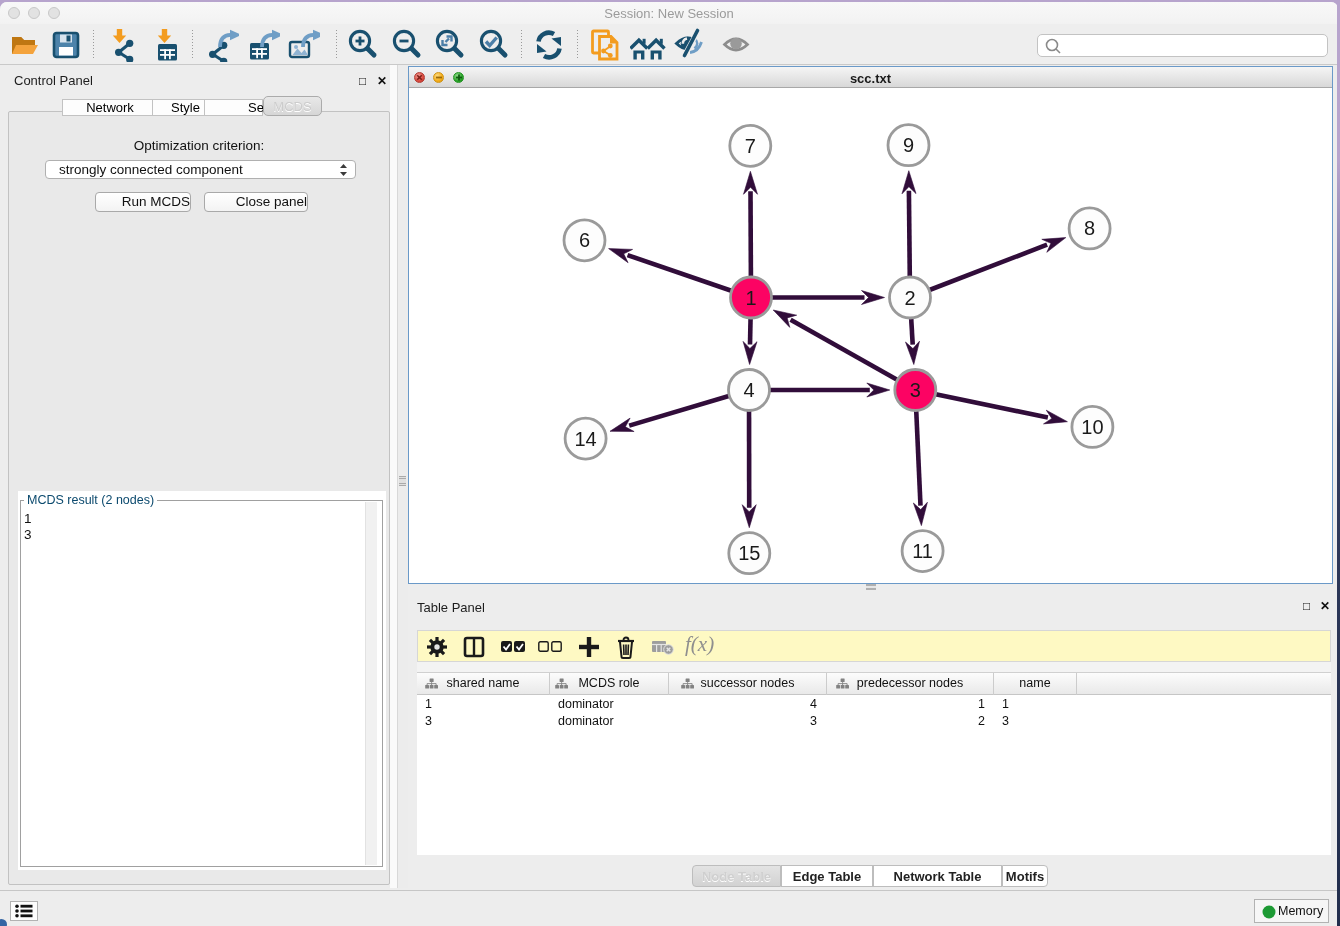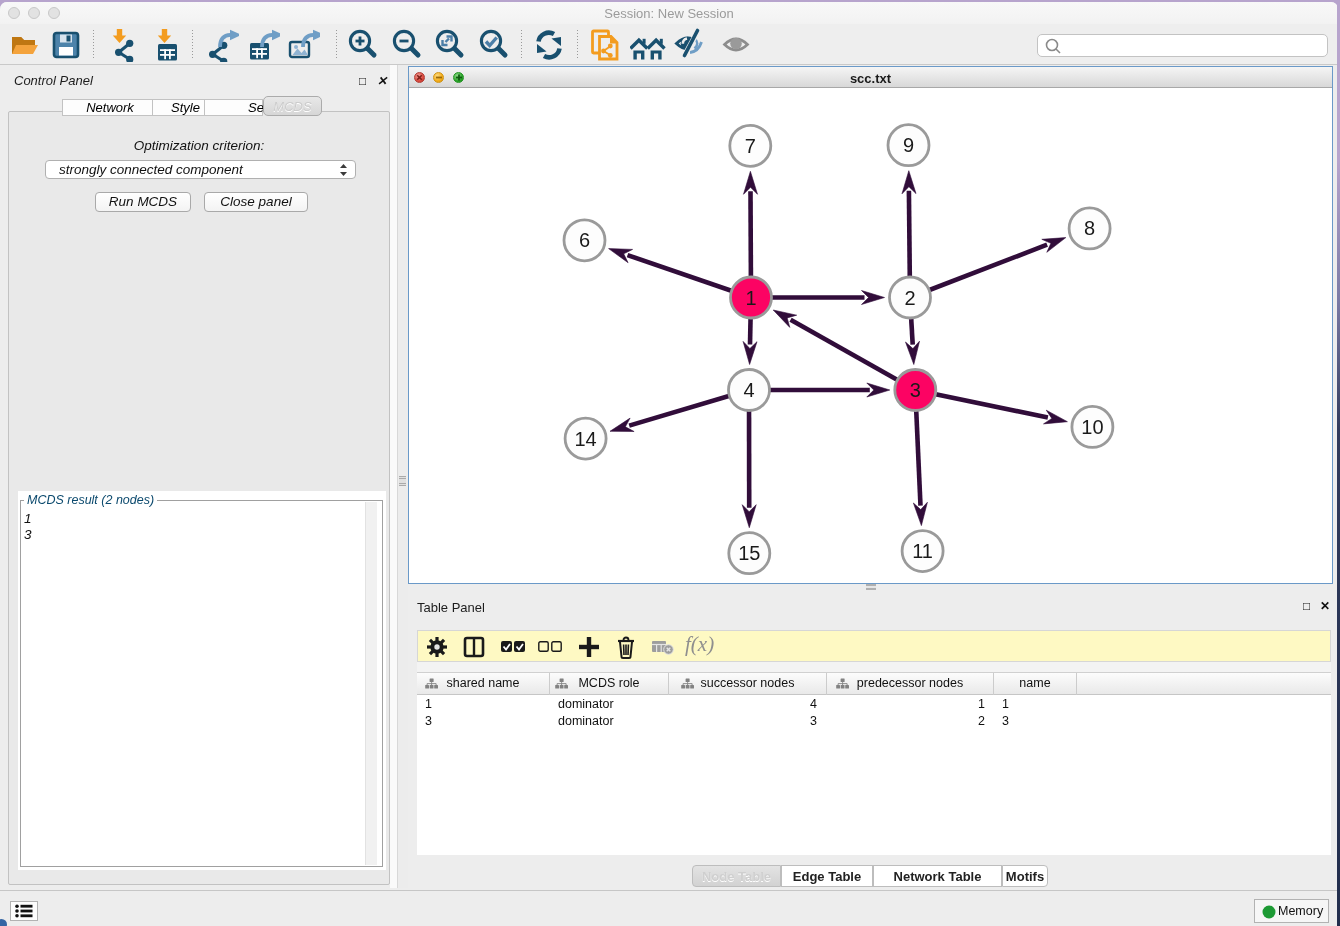--- a/index.html
+++ b/index.html
@@ -9,30 +9,30 @@
 #topstrip{left:0;top:0;width:1340px;height:8px;background:#b7a4cd;}
 #rightstrip{right:0;top:0;width:3px;height:926px;background:linear-gradient(#b7a4cd 0px,#b7a4cd 160px,#7a7aa5 300px,#303a5c 430px,#222e4d 926px);z-index:50;}
 #app{left:0;top:2px;width:1338px;height:924px;background:#ededed;border-radius:7px 7px 0 0;}
 #titlebar{left:0;top:0;width:1338px;height:27px;background:linear-gradient(#f8f8f8,#f1f1f1);border-bottom:1px solid #bfbfbf;border-radius:7px 7px 0 0;}
 .tl{position:absolute;top:5px;width:12px;height:12px;border-radius:50%;background:#e2e2e2;border:1px solid #c8c8c8;}
 #wtitle{width:100%;text-align:center;top:4px;font-size:13px;color:#9b9b9b;}
 #toolbar{left:0;top:22px;width:1338px;height:41px;background:#eeeeee;border-bottom:1px solid #c9c9c9;}
 .sep{position:absolute;top:6px;height:30px;width:1px;background-image:linear-gradient(#9a9a9a 1px,transparent 1px);background-size:1px 3px;}
 .tbi{position:absolute;}
 #searchbox{left:1037px;top:10px;width:291px;height:23px;background:#fff;border:1px solid #c3c3c3;border-radius:5px;}
-#cpanel{left:0;top:63px;width:390px;height:823px;background:#ededed;font-style:italic;}
+#cpanel{left:0;top:63px;width:390px;height:823px;background:#ededed;}
 #cpwhite{left:390px;top:63px;width:8px;height:823px;background:#fafafa;border-right:1px solid #d8d8d8;}
 #cphead{left:14px;top:8px;font-size:13px;color:#1d1d1d;}
 .wicons{position:absolute;top:9px;font-size:12px;color:#111;}
 .tab{position:absolute;top:34px;height:17px;z-index:5;background:#fdfdfd;border:1px solid #c2c2c2;font-size:13px;color:#000;text-align:center;line-height:16px;}
 #tabmcds{top:31px;height:20px;line-height:19px;background:linear-gradient(#e8e8e8,#d6d6d6);border:1px solid #ababab;border-radius:5px;color:#ccc;text-shadow:0 1px 0 #fff;}
 #cpbox{left:8px;top:46px;width:382px;height:774px;border:1px solid #c2c2c2;background:#e9e9e9;border-radius:2px;}
 #optlabel{left:0;top:26px;width:100%;text-align:center;font-size:13.5px;color:#111;}
 #combo{left:36px;top:48px;width:311px;height:19px;background:#fff;border:1px solid #b0b0b0;border-radius:4px;font-size:13.5px;color:#111;line-height:17px;padding-left:13px;}
-.btn{position:absolute;top:80px;height:20px;background:linear-gradient(#fff,#f3f3f3);border:1px solid #a9a9a9;border-radius:4px;font-size:13.5px;color:#111;text-align:center;line-height:18px;}
+.btn{position:absolute;top:80px;height:20px;background:linear-gradient(#fff,#f3f3f3);border:1px solid #a9a9a9;border-radius:4px;font-size:13.5px;color:#111;text-align:right;line-height:18px;}
 #resultbox{left:9px;top:379px;width:368px;height:379px;background:#fff;}
 #fieldset{position:absolute;left:2px;top:9px;width:363px;height:367px;border:1px solid #a0a0a0;}
 #legend{position:absolute;left:6px;top:2px;background:#fff;padding:0 3px;font-size:12.5px;color:#0c4a6e;}
 #cpscroll{position:absolute;right:9px;top:11px;width:12px;height:363px;background:#f1f1f1;border-left:1px solid #e2e2e2;}
 #vdiv{left:398px;top:63px;width:10px;height:823px;background:#ececec;}
 #netwin{left:408px;top:64px;width:925px;height:518px;background:#fff;border:1px solid #6a99c8;}
 #nettitle{left:0;top:0;width:100%;height:21px;background:linear-gradient(#f5f5f5,#d8d8d8);border-bottom:1px solid #a8a8a8;}
 .mtl{position:absolute;top:5px;width:11px;height:11px;border-radius:50%;}
 #netname{width:100%;text-align:center;top:4px;font-size:13px;font-weight:bold;color:#1a1a1a;}
 #tpanel{left:408px;top:591px;width:930px;height:295px;background:#ededed;}

